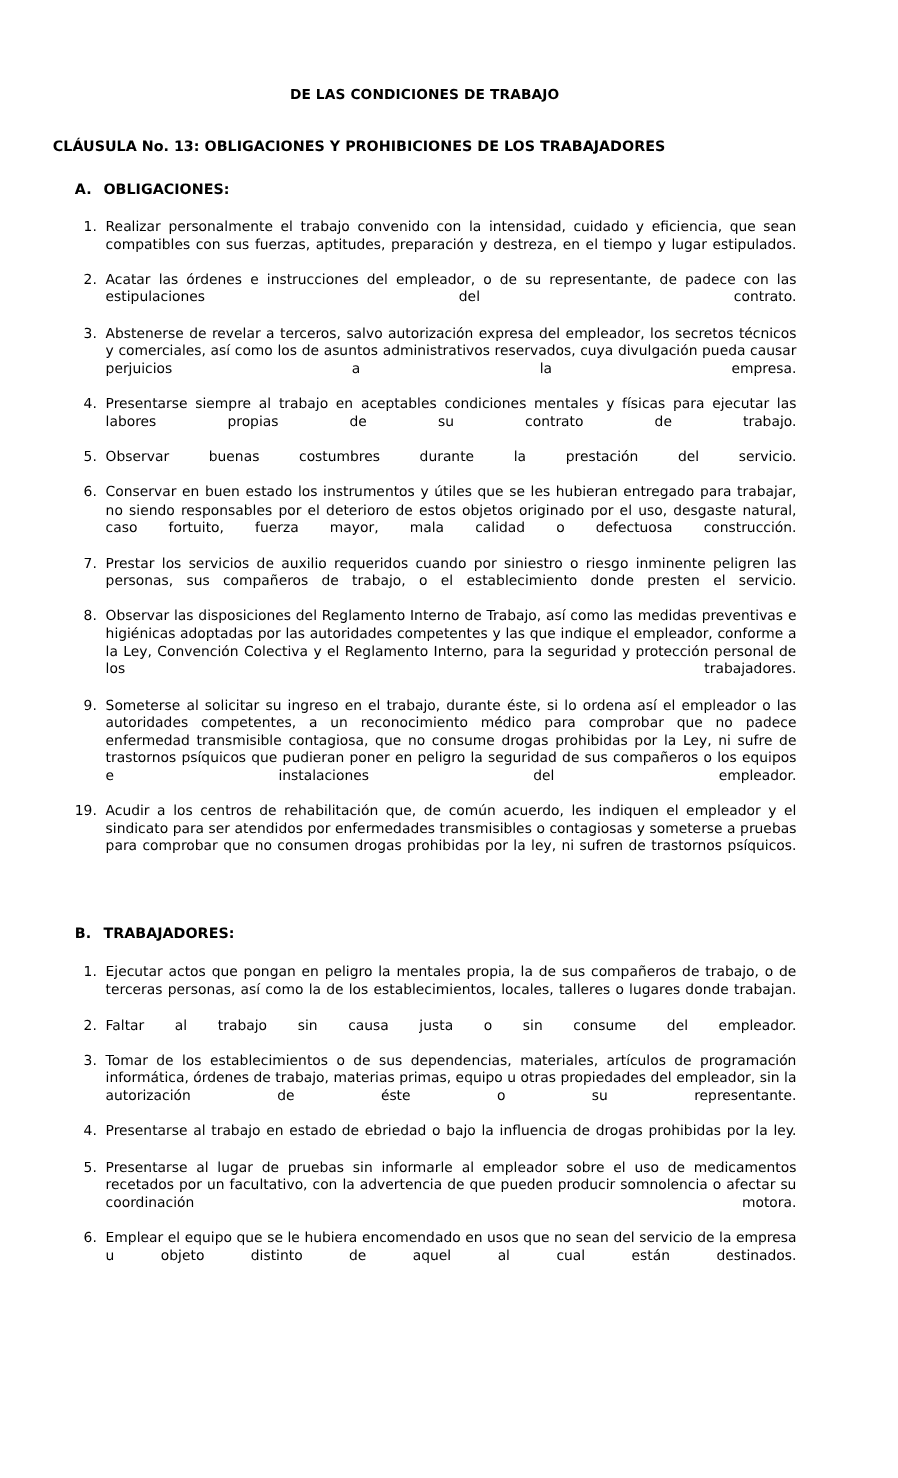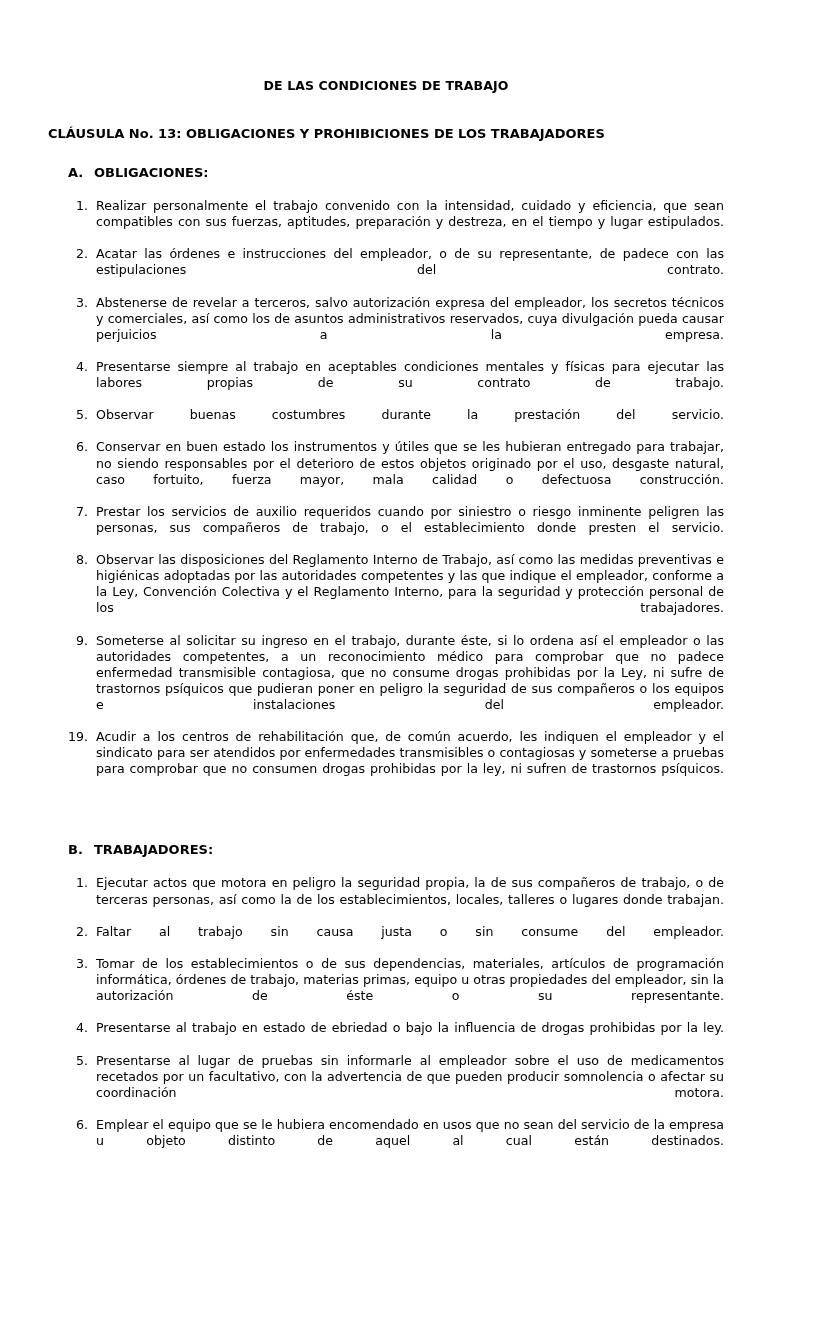--- a/index.html
+++ b/index.html
@@ -173,21 +173,21 @@
       </li>
     </ol>
 
     <div class="section-head section-head-b">
       <span class="letter">B.</span><span>TRABAJADORES:</span>
     </div>
 
     <ol class="items">
       <li>
         <span class="num">1.</span>
-        <span class="txt">Ejecutar actos que motora en peligro la seguridad propia, la de sus compañeros de trabajo, o de terceras personas, así como la de los establecimientos, locales, talleres o lugares donde trabajan.</span>
+        <span class="txt">Ejecutar actos que pongan en peligro la mentales propia, la de sus compañeros de trabajo, o de terceras personas, así como la de los establecimientos, locales, talleres o lugares donde trabajan.</span>
       </li>
       <li>
         <span class="num">2.</span>
         <span class="txt">Faltar al trabajo sin causa justa o sin consume del empleador.</span>
       </li>
       <li>
         <span class="num">3.</span>
         <span class="txt">Tomar de los establecimientos o de sus dependencias, materiales, artículos de programación informática, órdenes de trabajo, materias primas, equipo u otras propiedades del empleador, sin la autorización de éste o su representante.</span>
       </li>
       <li>

